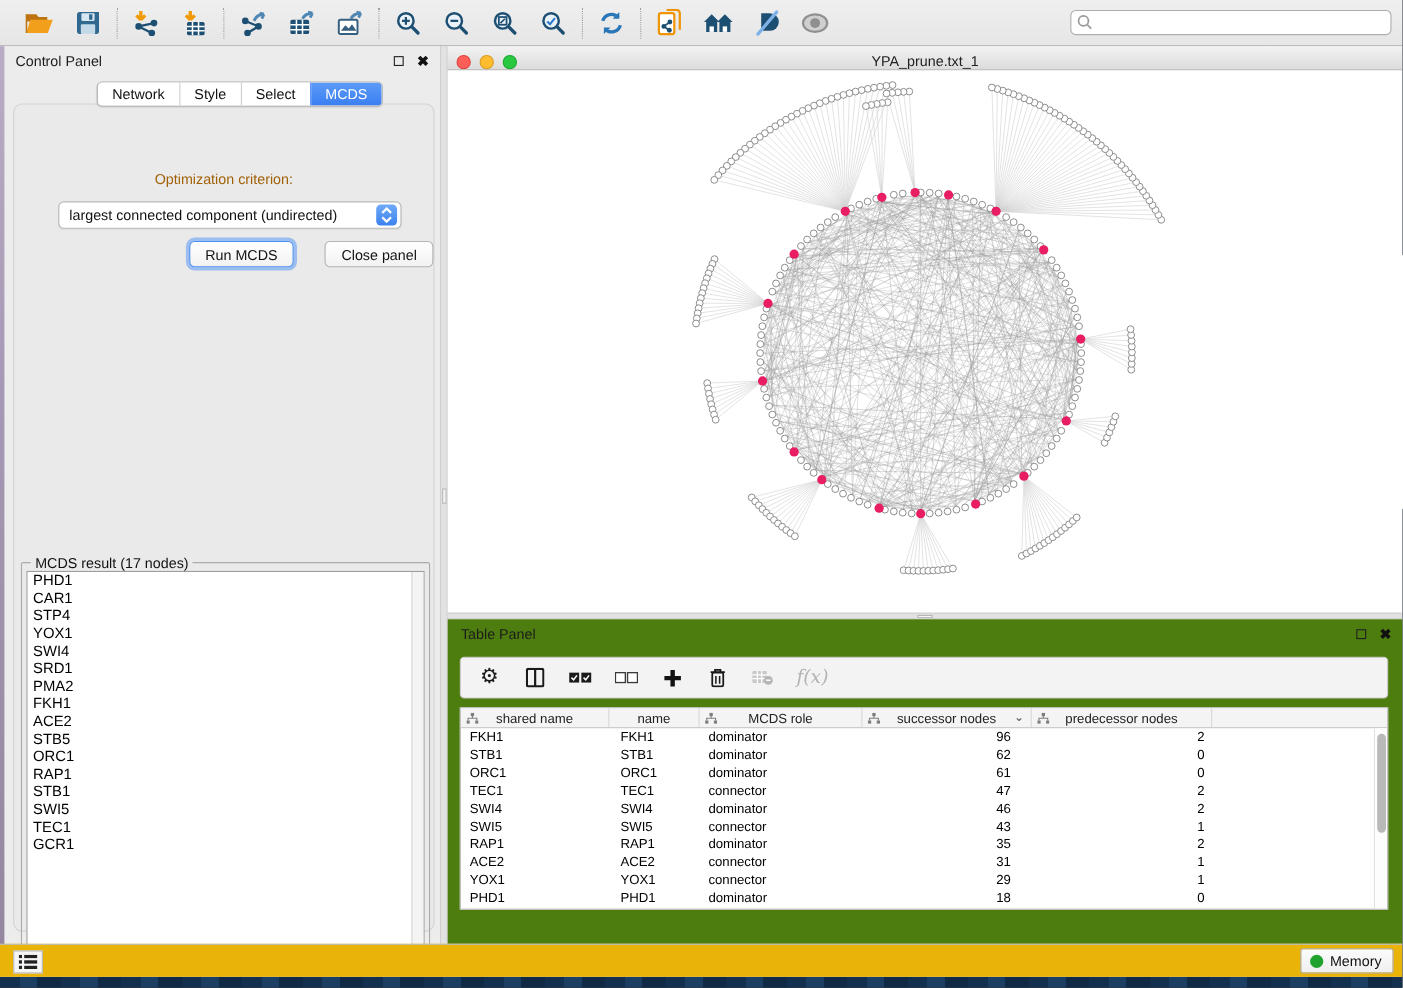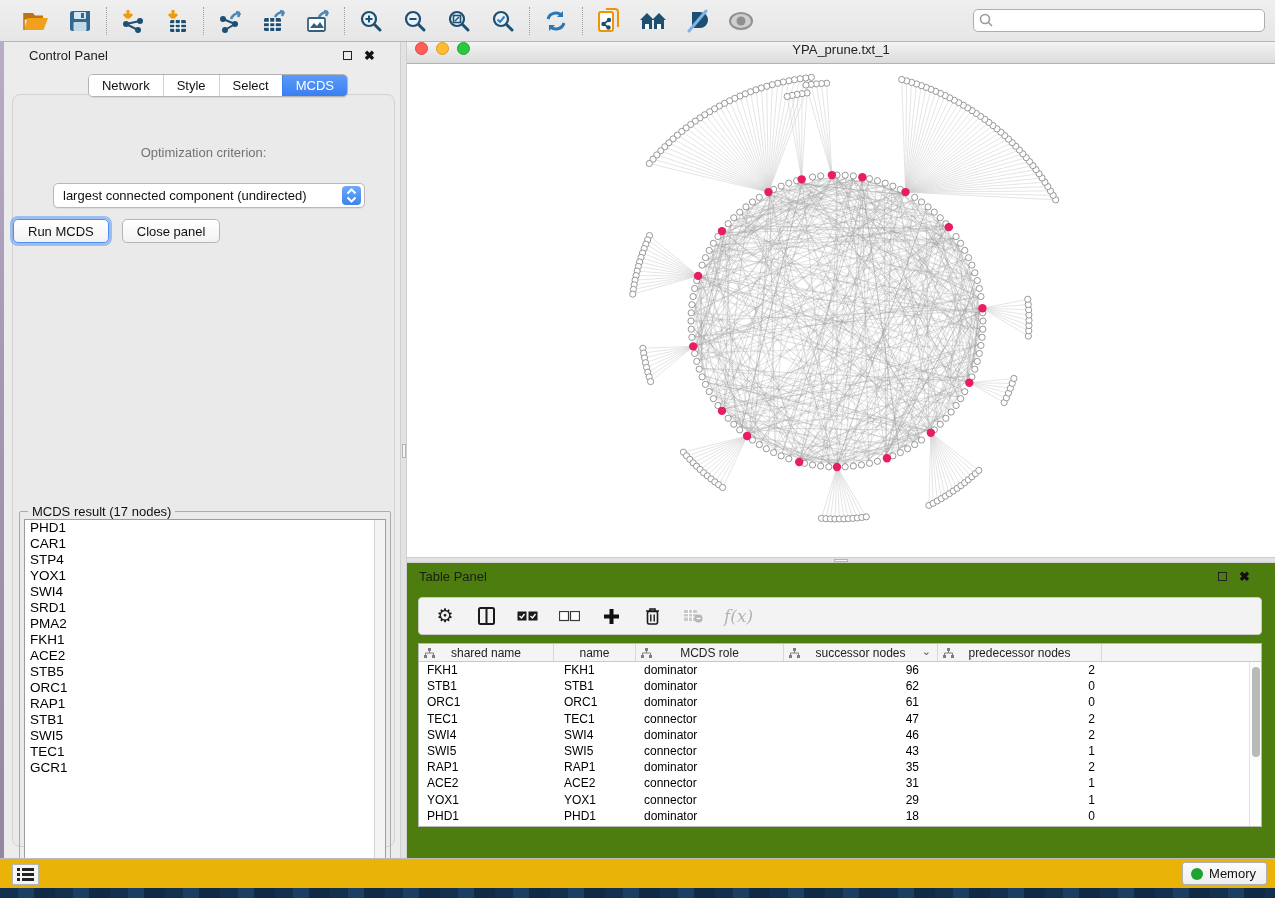--- a/index.html
+++ b/index.html
@@ -28,66 +28,66 @@
   .left-strip { position:absolute; left:0; top:42px; width:4px; height:816px;
                 background:linear-gradient(180deg,#baabc6,#a697b4 40%,#95879f); z-index:4; }
   .control-panel { position:absolute; left:4px; top:42px; width:396px; height:816px; background:#ececec; }
   .divider-v { position:absolute; left:400px; top:42px; width:7px; height:816px; background:#e2e2e2;
                border-left:1px solid #cfcfcf; border-right:1px solid #cfcfcf; }
   .divider-v .handle { position:absolute; left:1px; top:402px; width:4px; height:14px;
                background:#f5f5f5; border:1px solid #b5b5b5; }
   .right-region { position:absolute; left:407px; top:42px; width:868px; height:816px; }
 
   
-  .panel-header { height:26px; display:flex; align-items:center; padding:0 25px; font-size:13px; color:#1c1c1c; }
+  .panel-header { height:26px; display:flex; align-items:center; padding:0 10px; font-size:13px; color:#1c1c1c; }
   .panel-header .spacer { flex:1; }
   .ph-float { width:9px; height:9px; border:1.5px solid #222; margin-right:12px; cursor:pointer; }
   .ph-close { font-size:13px; font-weight:bold; color:#111; cursor:pointer; line-height:9px; }
 
   
   .segmented { display:inline-flex; border:1px solid #b3b3b3; border-radius:5px; overflow:hidden;
                background:#fff; box-shadow:0 1px 1px rgba(0,0,0,.08); }
   .segment { padding:3px 13px; font-size:13px; color:#111; background:#fff; border-left:1px solid #cfcfcf; cursor:pointer; white-space:nowrap; }
   .segment:first-child { border-left:none; }
   .segment.active { background:linear-gradient(180deg,#5d9bf8,#3a7ef2); color:#fff; border-left-color:#3a7ef2; }
 
   .cp-tabs { position:absolute; left:16px; top:32px; width:100%; text-align:center; z-index:3; }
 
   .cp-inner { position:absolute; left:8px; top:52px; width:383px; height:753px;
               background:#eaeaea; border:1px solid #d2d2d2; border-radius:8px; }
 
-  .opt-label { position:absolute; left:0; top:50px; width:100%; text-align:center; font-size:13px; color:#737373; }
+  .opt-label { position:absolute; left:0; top:60px; width:100%; text-align:center; font-size:13px; color:#a16207; }
   .dropdown { position:absolute; left:40px; top:88px; width:312px; height:25px; background:#fff;
               border:1px solid #b9b9b9; border-radius:5px; display:flex; align-items:center; cursor:pointer;
               box-shadow:0 1px 1px rgba(0,0,0,.06); }
   .dropdown .dd-text { flex:1; font-size:13px; color:#111; padding-left:9px; white-space:nowrap; overflow:hidden; }
   .dd-stepper { width:19px; height:19px; margin-right:3px; border-radius:4px;
               background:linear-gradient(180deg,#6faaf8,#3c82ee); position:relative; }
   .dd-stepper svg { position:absolute; left:3px; top:2px; }
 
-  .cp-buttons { position:absolute; left:0; top:124px; width:100%; display:flex; justify-content:flex-start; gap:13px; }
+  .cp-buttons { position:absolute; left:0; top:124px; width:100%; display:flex; justify-content:flex-end; gap:28px; }
   .btn { height:24px; padding:0 14px; background:linear-gradient(180deg,#ffffff,#f2f2f2);
          border:1px solid #b5b5b5; border-radius:5px; font-size:13px; color:#111;
          font-family:"Liberation Sans",sans-serif; cursor:pointer; }
   .btn.focused { box-shadow:0 0 0 3px rgba(77,144,245,.5); border-color:#4d90f5; }
 
   
   .fieldset { position:absolute; left:6px; top:416px; width:372px; height:370px;
               border:1px solid #ababab; border-radius:2px; }
   .fieldset .legend { position:absolute; left:8px; top:-8px; background:#eaeaea; padding:0 4px;
               font-size:13px; color:#111; white-space:nowrap; }
   .mcds-listbox { position:absolute; left:4px; top:7px; right:4px; bottom:4px; background:#fff;
               border:1px solid #9d9d9d; overflow:hidden; }
   .mcds-scroll { position:absolute; right:0; top:0; width:11px; height:100%; background:#f4f4f4; border-left:1px solid #d6d6d6; }
   .mcds-item { font-size:13.5px; color:#000; line-height:16px; padding-left:5px; cursor:default; }
 
   
   .net-titlebar { position:absolute; left:0; top:0; width:100%; height:22px;
                   background:linear-gradient(180deg,#f3f3f3,#dcdcdc); border-bottom:1px solid #b3b3b3;
-                  display:flex; align-items:flex-start; }
+                  display:flex; align-items:flex-end; }
   .traffic { display:flex; gap:8px; padding-left:8px; }
   .light { width:13px; height:13px; border-radius:50%; cursor:pointer; }
   .light.red { background:#ff5f58; border:.5px solid #e0443e; }
   .light.yellow { background:#febc2e; border:.5px solid #d89c22; }
   .light.green { background:#28c840; border:.5px solid #1da72f; }
   .net-title { position:absolute; left:0; width:100%; text-align:center; font-size:13px; color:#222; }
   .net-canvas { position:absolute; left:0; top:22px; width:868px; height:493px; background:#fff; }
 
   .divider-h { position:absolute; left:0; top:515px; width:868px; height:6px; background:#e2e2e2;
                border-top:1px solid #cfcfcf; border-bottom:1px solid #cfcfcf; }

